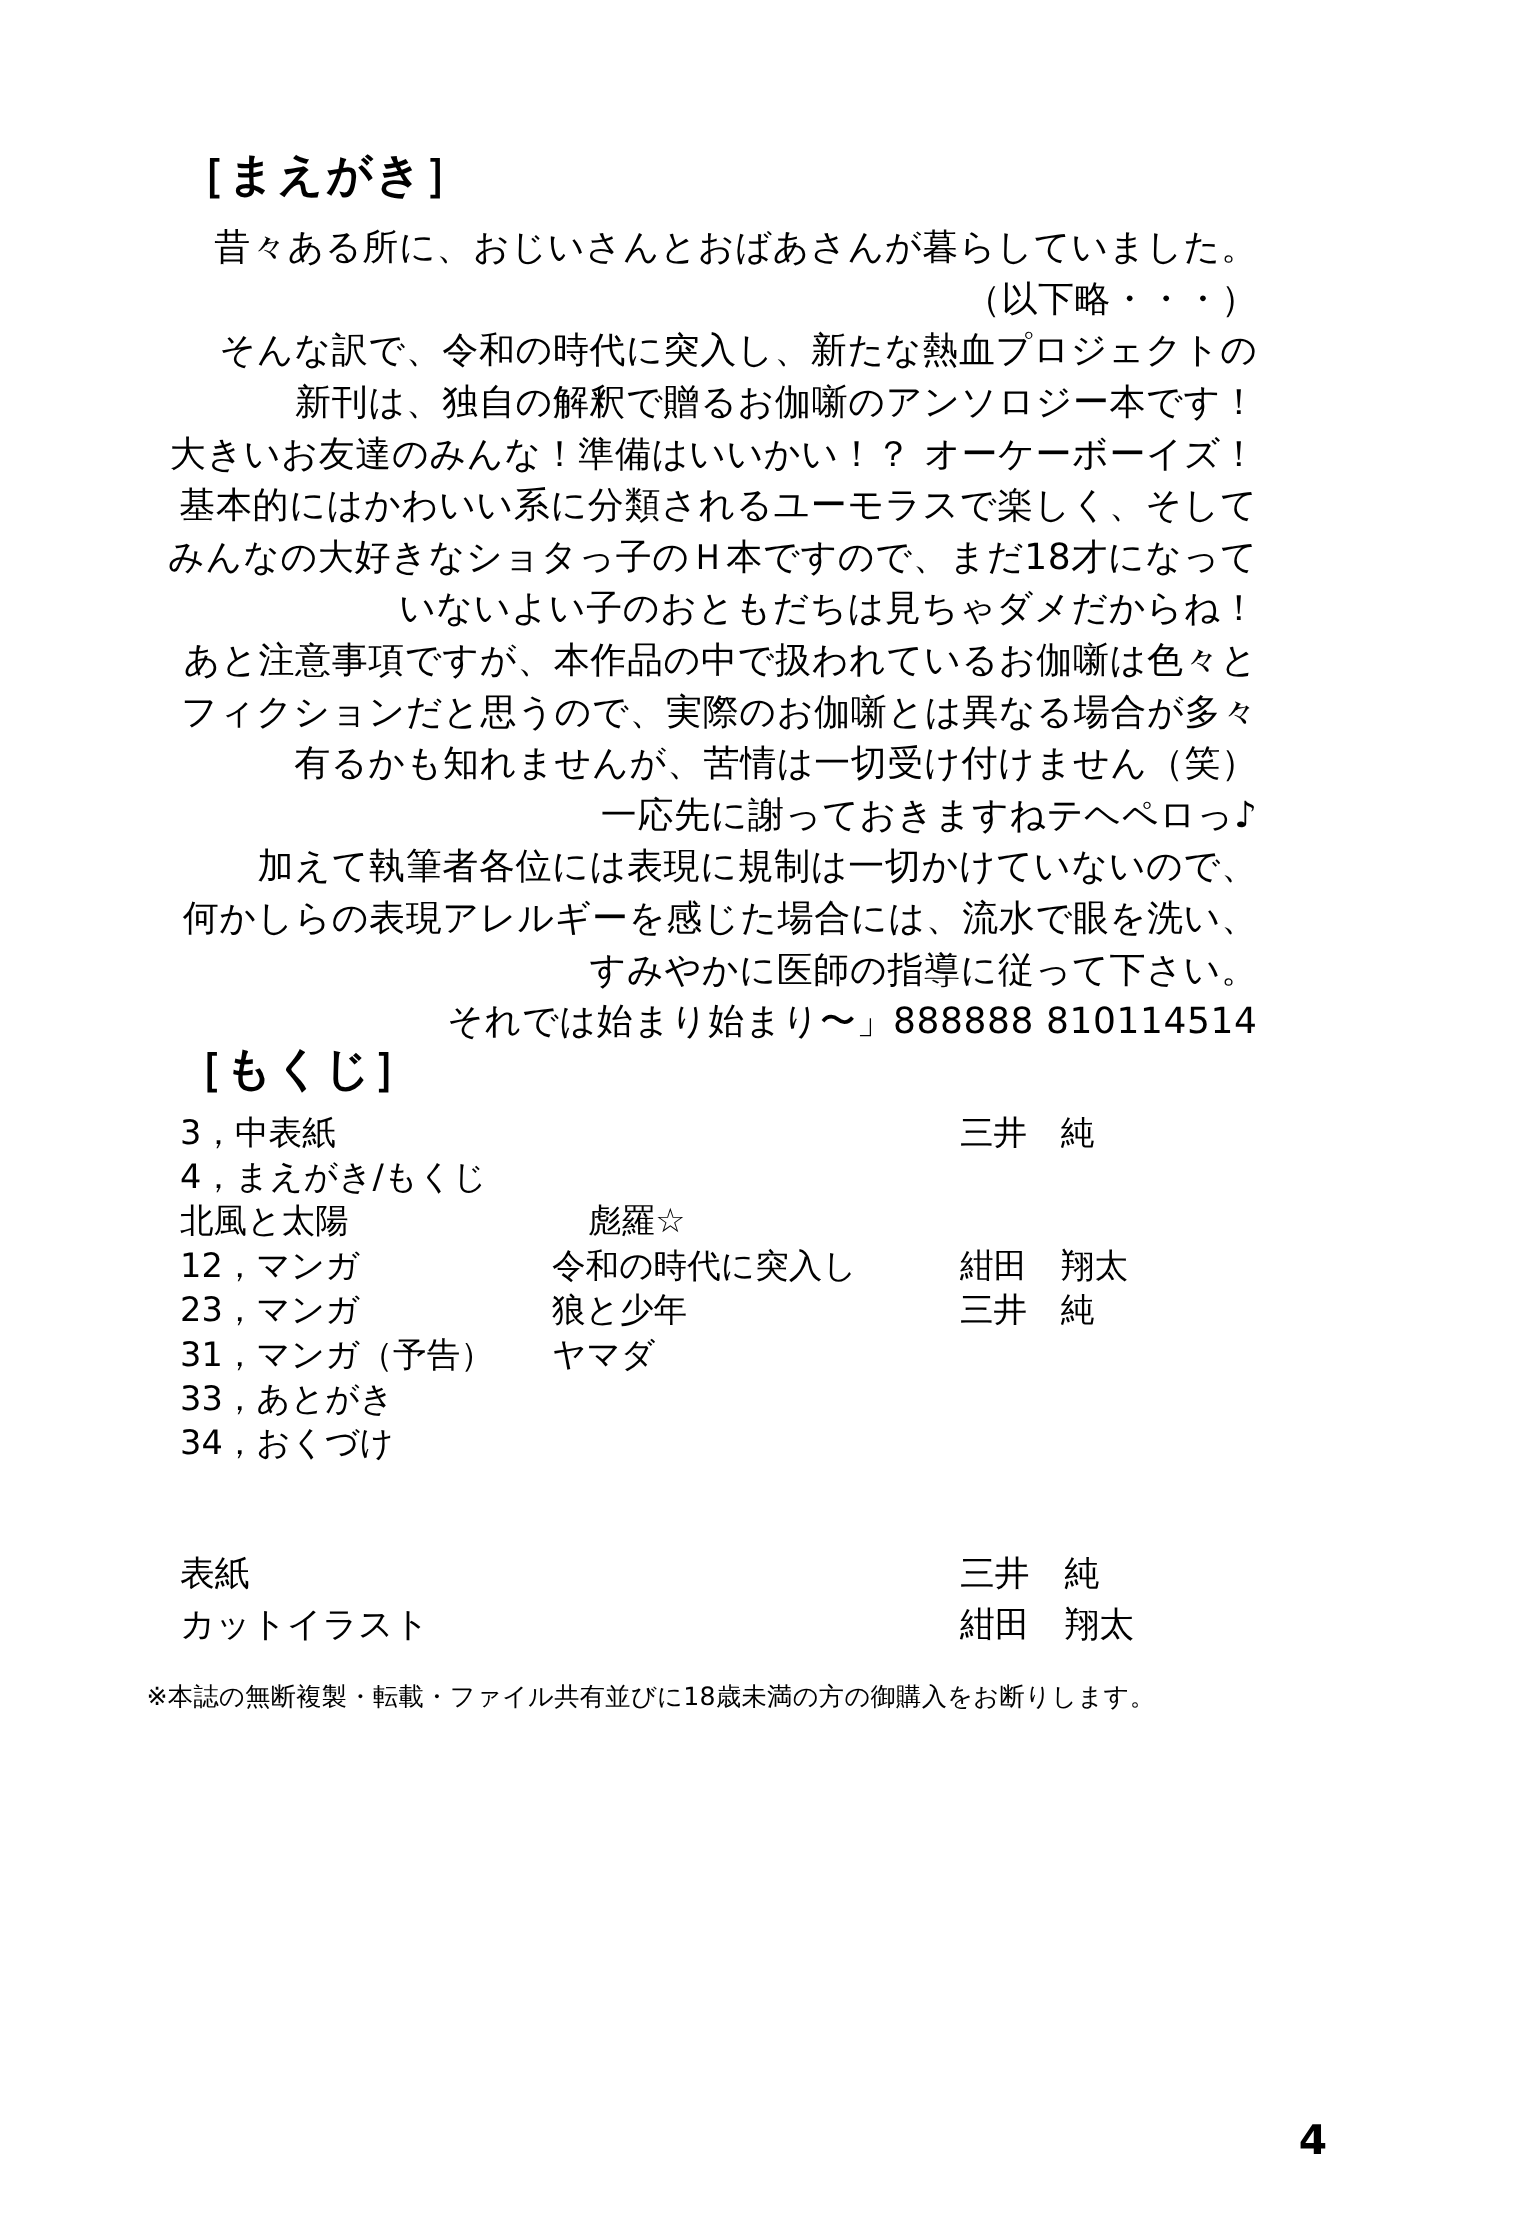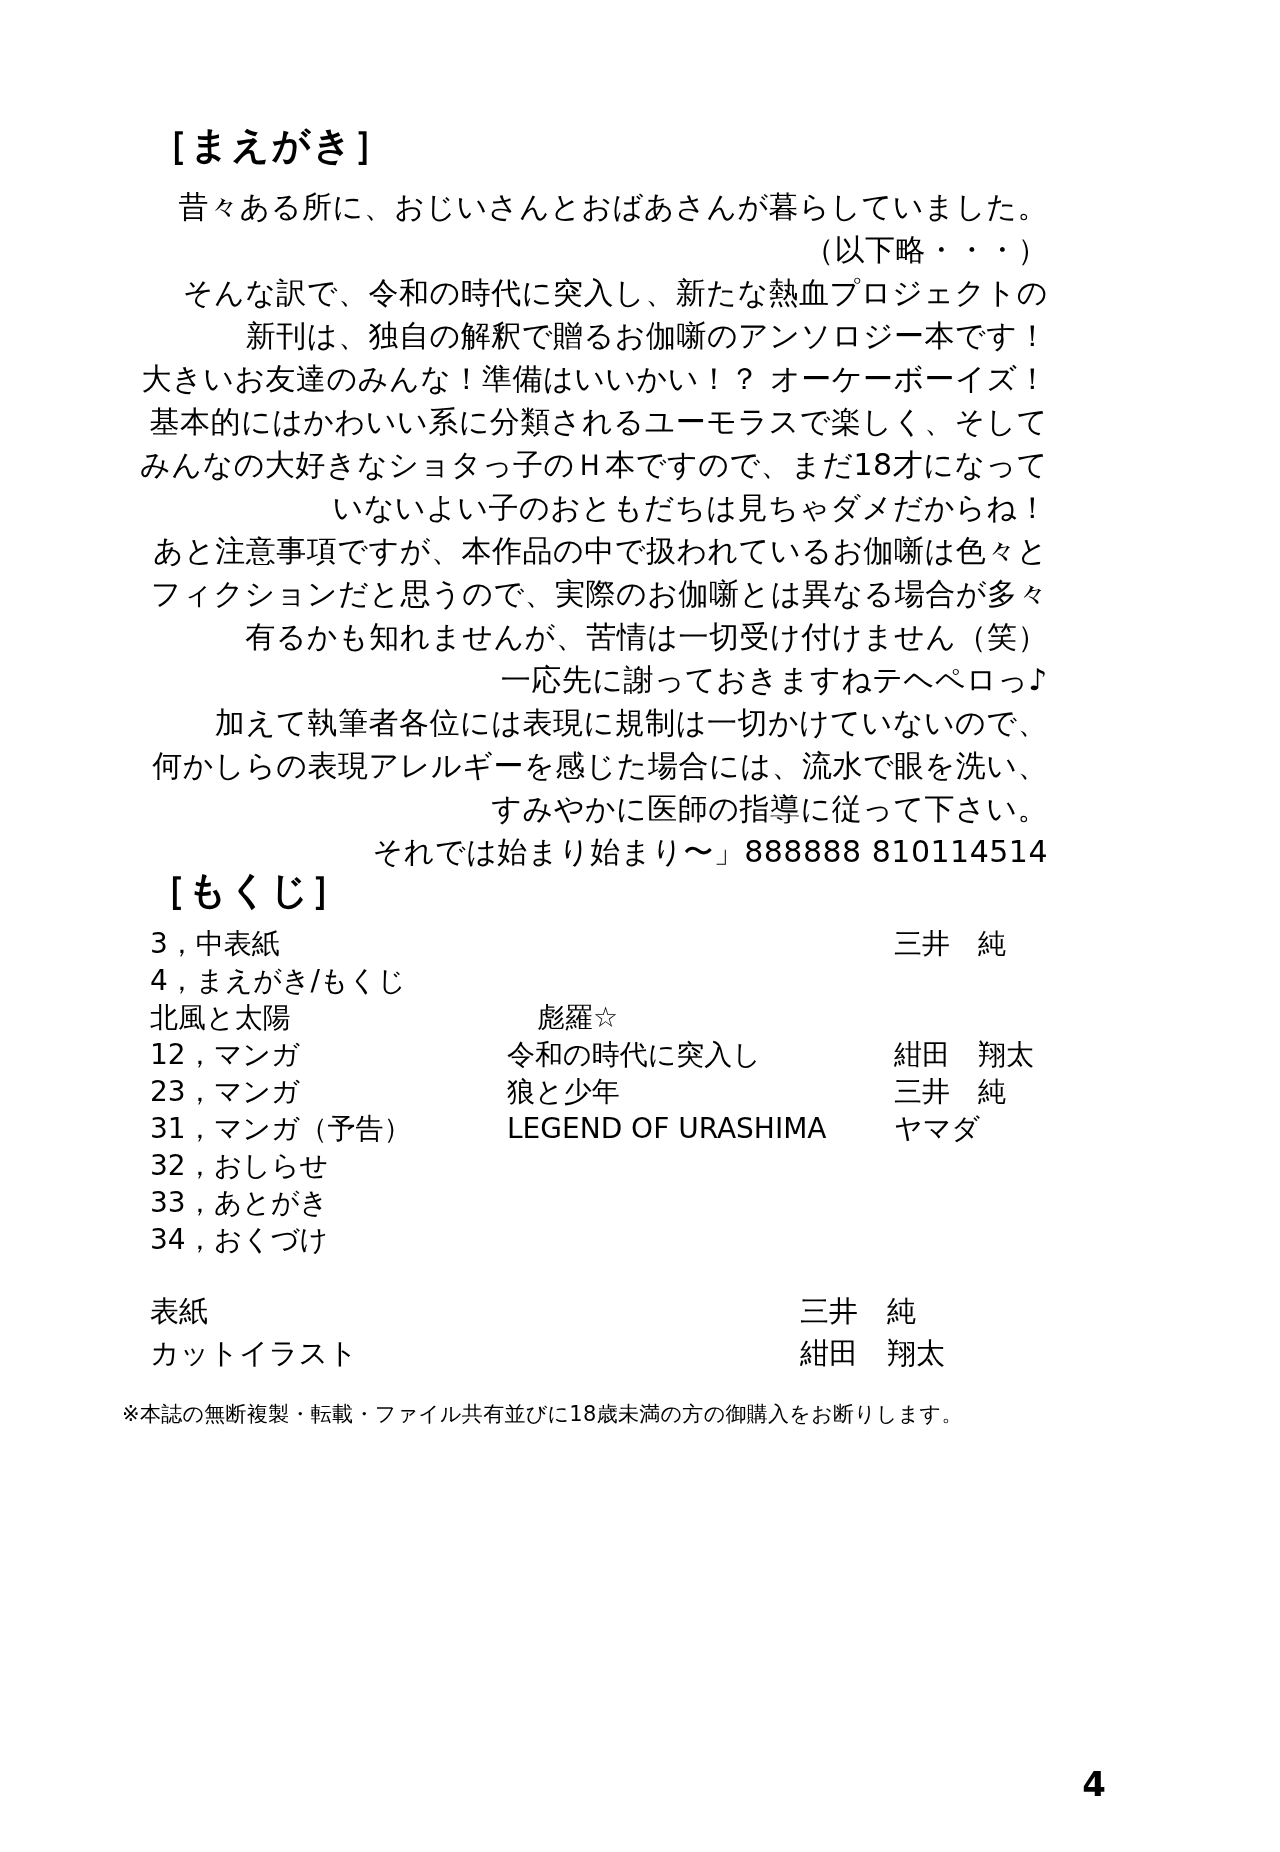--- a/index.html
+++ b/index.html
@@ -58,21 +58,20 @@
     left: 150px;
     top: 925px;
     width: 820px;
     font-size: 28px;
     line-height: 37px;
   }
   .toc-row {
     display: flex;
     align-items: flex-start;
     height: 37px;
-    gap: 47px;
   }
   .toc-col-item {
     width: 310px;
     flex: 0 0 310px;
     white-space: pre;
   }
   .toc-col-title {
     width: 340px;
     flex: 0 0 340px;
     white-space: pre;
@@ -172,27 +171,21 @@
       <span class="toc-col-title">令和の時代に突入し</span>
       <span class="toc-col-author">紺田　翔太</span>
     </div>
     <div class="toc-row">
       <span class="toc-col-item">23，マンガ</span>
       <span class="toc-col-title">狼と少年</span>
       <span class="toc-col-author">三井　純</span>
     </div>
     <div class="toc-row">
       <span class="toc-col-item">31，マンガ（予告）</span>
-      <span class="toc-col-title">LEGEND OF URASHIMA</span>
       <span class="toc-col-author">ヤマダ</span>
-    </div>
-    <div class="toc-row">
-      <span class="toc-col-item">32，おしらせ</span>
-      <span class="toc-col-title"></span>
-      <span class="toc-col-author"></span>
     </div>
     <div class="toc-row">
       <span class="toc-col-item">33，あとがき</span>
       <span class="toc-col-title"></span>
       <span class="toc-col-author"></span>
     </div>
     <div class="toc-row">
       <span class="toc-col-item">34，おくづけ</span>
       <span class="toc-col-title"></span>
       <span class="toc-col-author"></span>

